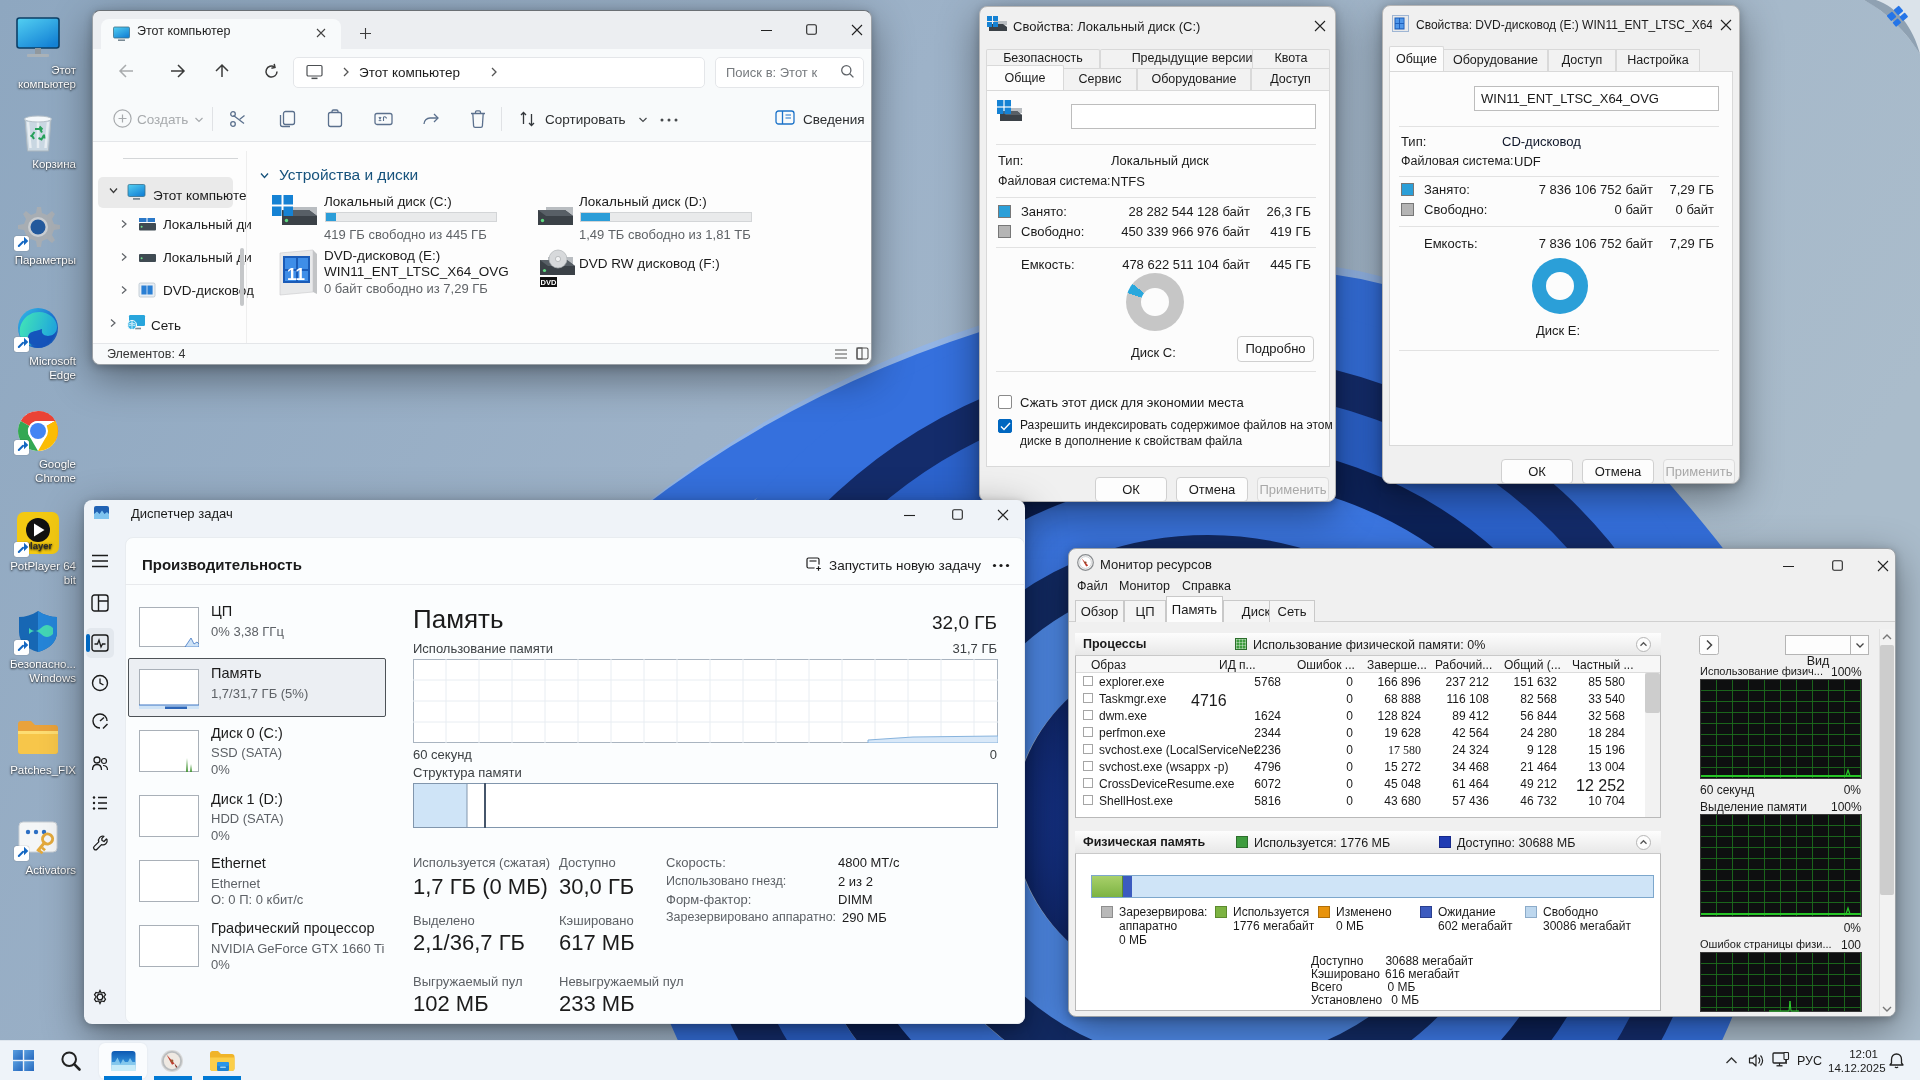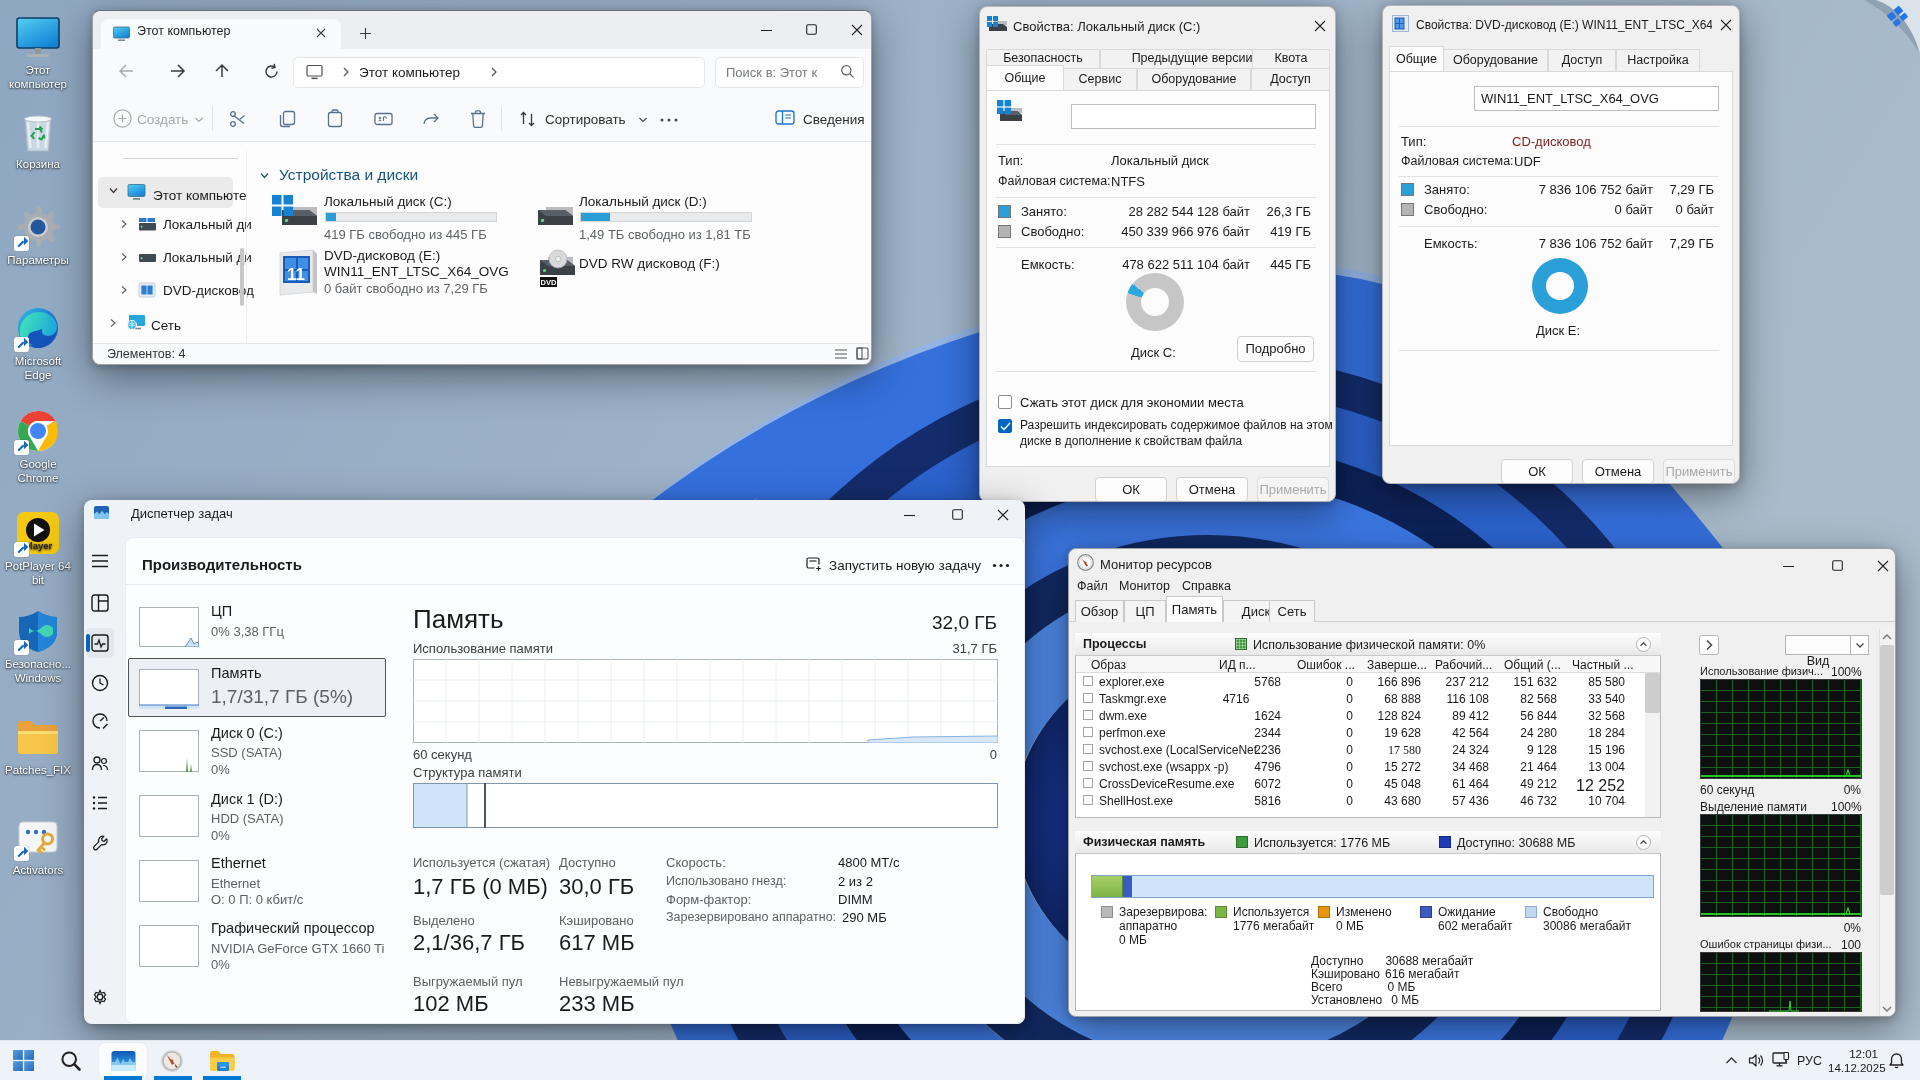--- a/index.html
+++ b/index.html
@@ -2,21 +2,21 @@
 <html><head><meta charset="utf-8">
 <style>
 * { margin:0; padding:0; box-sizing:border-box; }
 html,body { width:1920px; height:1080px; overflow:hidden; font-family:"Liberation Sans",sans-serif; }
 #stage { position:absolute; inset:0; width:1920px; height:1080px; background:#9db2c8; }
 .abs { position:absolute; white-space:nowrap; }
 .win { position:absolute; border-radius:8px; box-shadow:0 12px 40px rgba(0,0,0,.42),0 2px 8px rgba(0,0,0,.22); overflow:hidden; }
 
 #wp { position:absolute; inset:0; }
 
-.dico { position:absolute; width:76px; text-align:center; color:#fff; font-size:11.5px; text-shadow:0 1px 2px rgba(0,0,0,.75), 0 0 3px rgba(0,0,0,.4); line-height:14px; }
+.dico { position:absolute; width:76px; text-align:right; color:#fff; font-size:11.5px; text-shadow:0 1px 2px rgba(0,0,0,.75), 0 0 3px rgba(0,0,0,.4); line-height:14px; }
 .dico .ic { width:46px; height:46px; margin:0 auto 3px; position:relative; }
 .sc-arrow { position:absolute; left:-1px; bottom:-1px; width:15px; height:15px; background:#fff; border-radius:2.5px; box-shadow:0 0 1px rgba(0,0,0,.5);}
 .sc-arrow:after { content:""; position:absolute; left:2.6px; top:6.8px; width:7.5px; height:2px; background:#1467c2; border-radius:1px; transform:rotate(-45deg); }
 .sc-arrow:before { content:""; position:absolute; right:2px; top:2px; width:0; height:0; border-left:6px solid transparent; border-top:6px solid #1467c2; transform:rotate(45deg); }
 
 #taskbar { position:absolute; left:0; bottom:0; width:1920px; height:40px; background:#eef3f9; border-top:1px solid #dfe6ee; }
 .runbar { position:absolute; bottom:0; height:4px; background:#0078d4; }
 .tbactive { background:#fafcfe; border-radius:6px; box-shadow:0 0 2px rgba(0,0,0,.08); }
 </style>
 </head>
@@ -499,21 +499,21 @@
     <div class="abs" style="left:159px;top:3px;width:68px;height:22px;background:#f2f2f2;border:1px solid #d9d9d9;border-bottom:0;text-align:center;font-size:12.5px;color:#1a1a1a;padding-top:3px;">Доступ</div>
     <div class="abs" style="left:227px;top:3px;width:84px;height:22px;background:#f2f2f2;border:1px solid #d9d9d9;border-bottom:0;text-align:center;font-size:12.5px;color:#1a1a1a;padding-top:3px;">Настройка</div>
     <div class="abs" style="left:0;top:0;width:55px;height:25px;background:#fcfcfc;border:1px solid #d9d9d9;border-bottom:0;border-radius:2px 2px 0 0;text-align:center;font-size:12.5px;color:#1a1a1a;padding-top:5px;">Общие</div>
   </div>
 
   <div class="abs" style="left:6px;top:65px;width:344px;height:375px;background:#fcfcfc;border:1px solid #d9d9d9;"></div>
   <div class="abs" style="left:91px;top:80px;width:245px;height:25px;background:#fff;border:1px solid #bdbdbd;"></div>
   <div class="abs" style="left:98px;top:85px;font-size:13px;color:#1a1a1a;">WIN11_ENT_LTSC_X64_OVG</div>
   <div class="abs" style="left:16px;top:120px;width:320px;height:1px;background:#e2e2e2;"></div>
   <div class="abs" style="left:18px;top:128px;font-size:13px;color:#1a1a1a;">Тип:</div>
-  <div class="abs" style="left:129px;top:128px;font-size:13px;color:#7f1d1d;">CD-дисковод</div>
+  <div class="abs" style="left:119px;top:128px;font-size:13px;color:#0f172a;">CD-дисковод</div>
   <div class="abs" style="left:18px;top:148px;font-size:12.5px;color:#1a1a1a;">Файловая система:</div>
   <div class="abs" style="left:131px;top:148px;font-size:13px;color:#1a1a1a;">UDF</div>
   <div class="abs" style="left:16px;top:170px;width:320px;height:1px;background:#e2e2e2;"></div>
   <div class="abs" style="left:18px;top:177px;width:13px;height:13px;background:#2b9fd8;border:1px solid #777;"></div>
   <div class="abs" style="left:41px;top:176px;font-size:13px;color:#1a1a1a;">Занято:</div>
   <div class="abs" style="left:130px;top:176px;width:140px;text-align:right;font-size:13px;color:#1a1a1a;">7 836 106 752 байт</div>
   <div class="abs" style="left:255px;top:176px;width:76px;text-align:right;font-size:13px;color:#1a1a1a;">7,29 ГБ</div>
   <div class="abs" style="left:18px;top:197px;width:13px;height:13px;background:#b4b4b4;border:1px solid #777;"></div>
   <div class="abs" style="left:41px;top:196px;font-size:13px;color:#1a1a1a;">Свободно:</div>
   <div class="abs" style="left:130px;top:196px;width:140px;text-align:right;font-size:13px;color:#1a1a1a;">0 байт</div>
@@ -612,21 +612,21 @@
   <div class="abs" style="left:127px;top:103px;font-size:14.5px;color:#1b1b1b;">ЦП</div>
   <div class="abs" style="left:127px;top:124px;font-size:13px;color:#5d6166;">0%  3,38 ГГц</div>
   <div class="abs" style="left:44px;top:158px;width:258px;height:59px;background:#eceff3;border:1px solid #4d5257;border-radius:2px;"></div>
   <div class="abs" style="left:55px;top:169px;width:60px;height:40px;background:#fff;border:1px solid #a9b0b8;"></div>
   <svg class="abs" style="left:55px;top:169px" width="60" height="40">
         <rect x="0" y="36" width="60" height="4" fill="#cfe3f6"></rect>
         <path d="M0 36 H60" stroke="#3f76c4" stroke-width="1"></path>
         <rect x="26" y="37.5" width="22" height="2.5" fill="#2d66b8"></rect>
       </svg>
   <div class="abs" style="left:127px;top:165px;font-size:14.5px;color:#1b1b1b;">Память</div>
-  <div class="abs" style="left:127px;top:186px;font-size:19px;color:#5d6166;">1,7/31,7 ГБ (5%)</div>
+  <div class="abs" style="left:127px;top:186px;font-size:13px;color:#5d6166;">1,7/31,7 ГБ (5%)</div>
   <div class="abs" style="left:55px;top:230px;width:60px;height:42px;background:#fff;border:1px solid #a9b0b8;"></div>
   <svg class="abs" style="left:55px;top:230px" width="60" height="42">
         <path d="M47 42 L48 28 L49 42 Z M51 42 L52 34 L53 42 Z" fill="#4c9a3d"></path>
       </svg>
   <div class="abs" style="left:127px;top:225px;font-size:14.5px;color:#1b1b1b;">Диск 0 (C:)</div>
   <div class="abs" style="left:127px;top:245px;font-size:13px;color:#5d6166;">SSD (SATA)</div>
   <div class="abs" style="left:127px;top:262px;font-size:13px;color:#5d6166;">0%</div>
   <div class="abs" style="left:55px;top:295px;width:60px;height:42px;background:#fff;border:1px solid #a9b0b8;"></div>
   <div class="abs" style="left:127px;top:291px;font-size:14.5px;color:#1b1b1b;">Диск 1 (D:)</div>
   <div class="abs" style="left:127px;top:311px;font-size:13px;color:#5d6166;">HDD (SATA)</div>
@@ -730,21 +730,21 @@
   <div class="abs" style="left:14px;top:127px;width:10px;height:10px;background:#fff;border:1px solid #a5a5a5;"></div>
   <div class="abs" style="left:30px;top:126px;font-size:12px;color:#1a1a1a;white-space:nowrap;">explorer.exe</div>
   <div class="abs" style="left:122px;top:126px;width:90px;text-align:right;font-size:12px;color:#1a1a1a;">5768</div>
   <div class="abs" style="left:194px;top:126px;width:90px;text-align:right;font-size:12px;color:#1a1a1a;">0</div>
   <div class="abs" style="left:262px;top:126px;width:90px;text-align:right;font-size:12px;color:#1a1a1a;">166 896</div>
   <div class="abs" style="left:330px;top:126px;width:90px;text-align:right;font-size:12px;color:#1a1a1a;">237 212</div>
   <div class="abs" style="left:398px;top:126px;width:90px;text-align:right;font-size:12px;color:#1a1a1a;">151 632</div>
   <div class="abs" style="left:466px;top:126px;width:90px;text-align:right;font-size:12px;color:#1a1a1a;">85 580</div>
   <div class="abs" style="left:14px;top:144px;width:10px;height:10px;background:#fff;border:1px solid #a5a5a5;"></div>
   <div class="abs" style="left:30px;top:143px;font-size:12px;color:#1a1a1a;white-space:nowrap;">Taskmgr.exe</div>
-  <div class="abs" style="left:122px;top:143px;width:90px;text-align:center;font-size:12px;color:#1a1a1a;">4716</div>
+  <div class="abs" style="left:122px;top:143px;width:90px;text-align:left;font-size:16px;color:#1a1a1a;">4716</div>
   <div class="abs" style="left:194px;top:143px;width:90px;text-align:right;font-size:12px;color:#1a1a1a;">0</div>
   <div class="abs" style="left:262px;top:143px;width:90px;text-align:right;font-size:12px;color:#1a1a1a;">68 888</div>
   <div class="abs" style="left:330px;top:143px;width:90px;text-align:right;font-size:12px;color:#1a1a1a;">116 108</div>
   <div class="abs" style="left:398px;top:143px;width:90px;text-align:right;font-size:12px;color:#1a1a1a;">82 568</div>
   <div class="abs" style="left:466px;top:143px;width:90px;text-align:right;font-size:12px;color:#1a1a1a;">33 540</div>
   <div class="abs" style="left:14px;top:161px;width:10px;height:10px;background:#fff;border:1px solid #a5a5a5;"></div>
   <div class="abs" style="left:30px;top:160px;font-size:12px;color:#1a1a1a;white-space:nowrap;">dwm.exe</div>
   <div class="abs" style="left:122px;top:160px;width:90px;text-align:right;font-size:12px;color:#1a1a1a;">1624</div>
   <div class="abs" style="left:194px;top:160px;width:90px;text-align:right;font-size:12px;color:#1a1a1a;">0</div>
   <div class="abs" style="left:262px;top:160px;width:90px;text-align:right;font-size:12px;color:#1a1a1a;">128 824</div>

